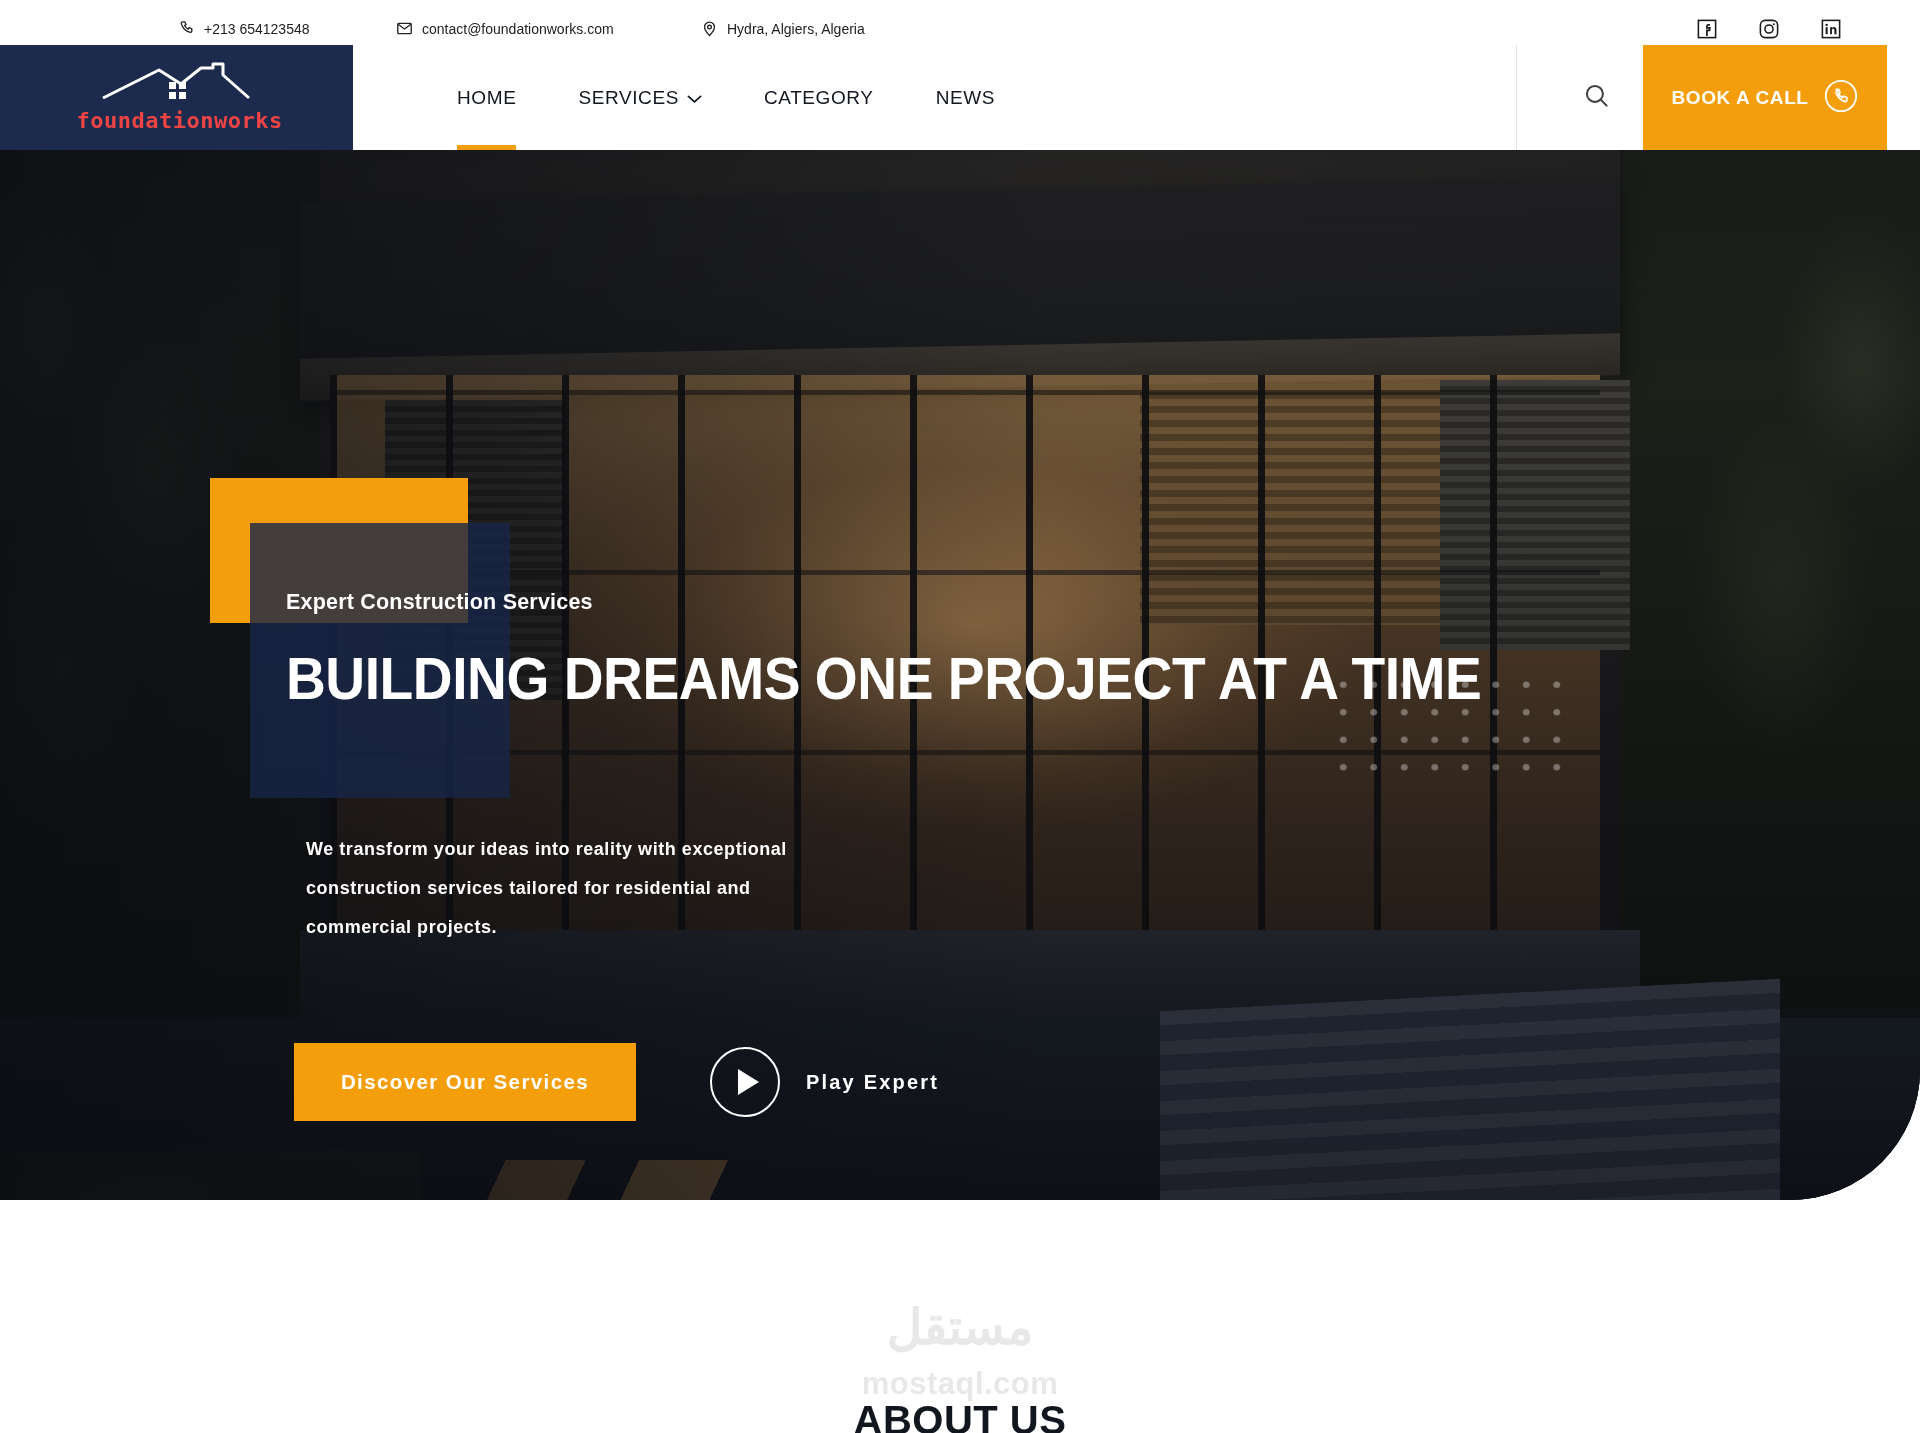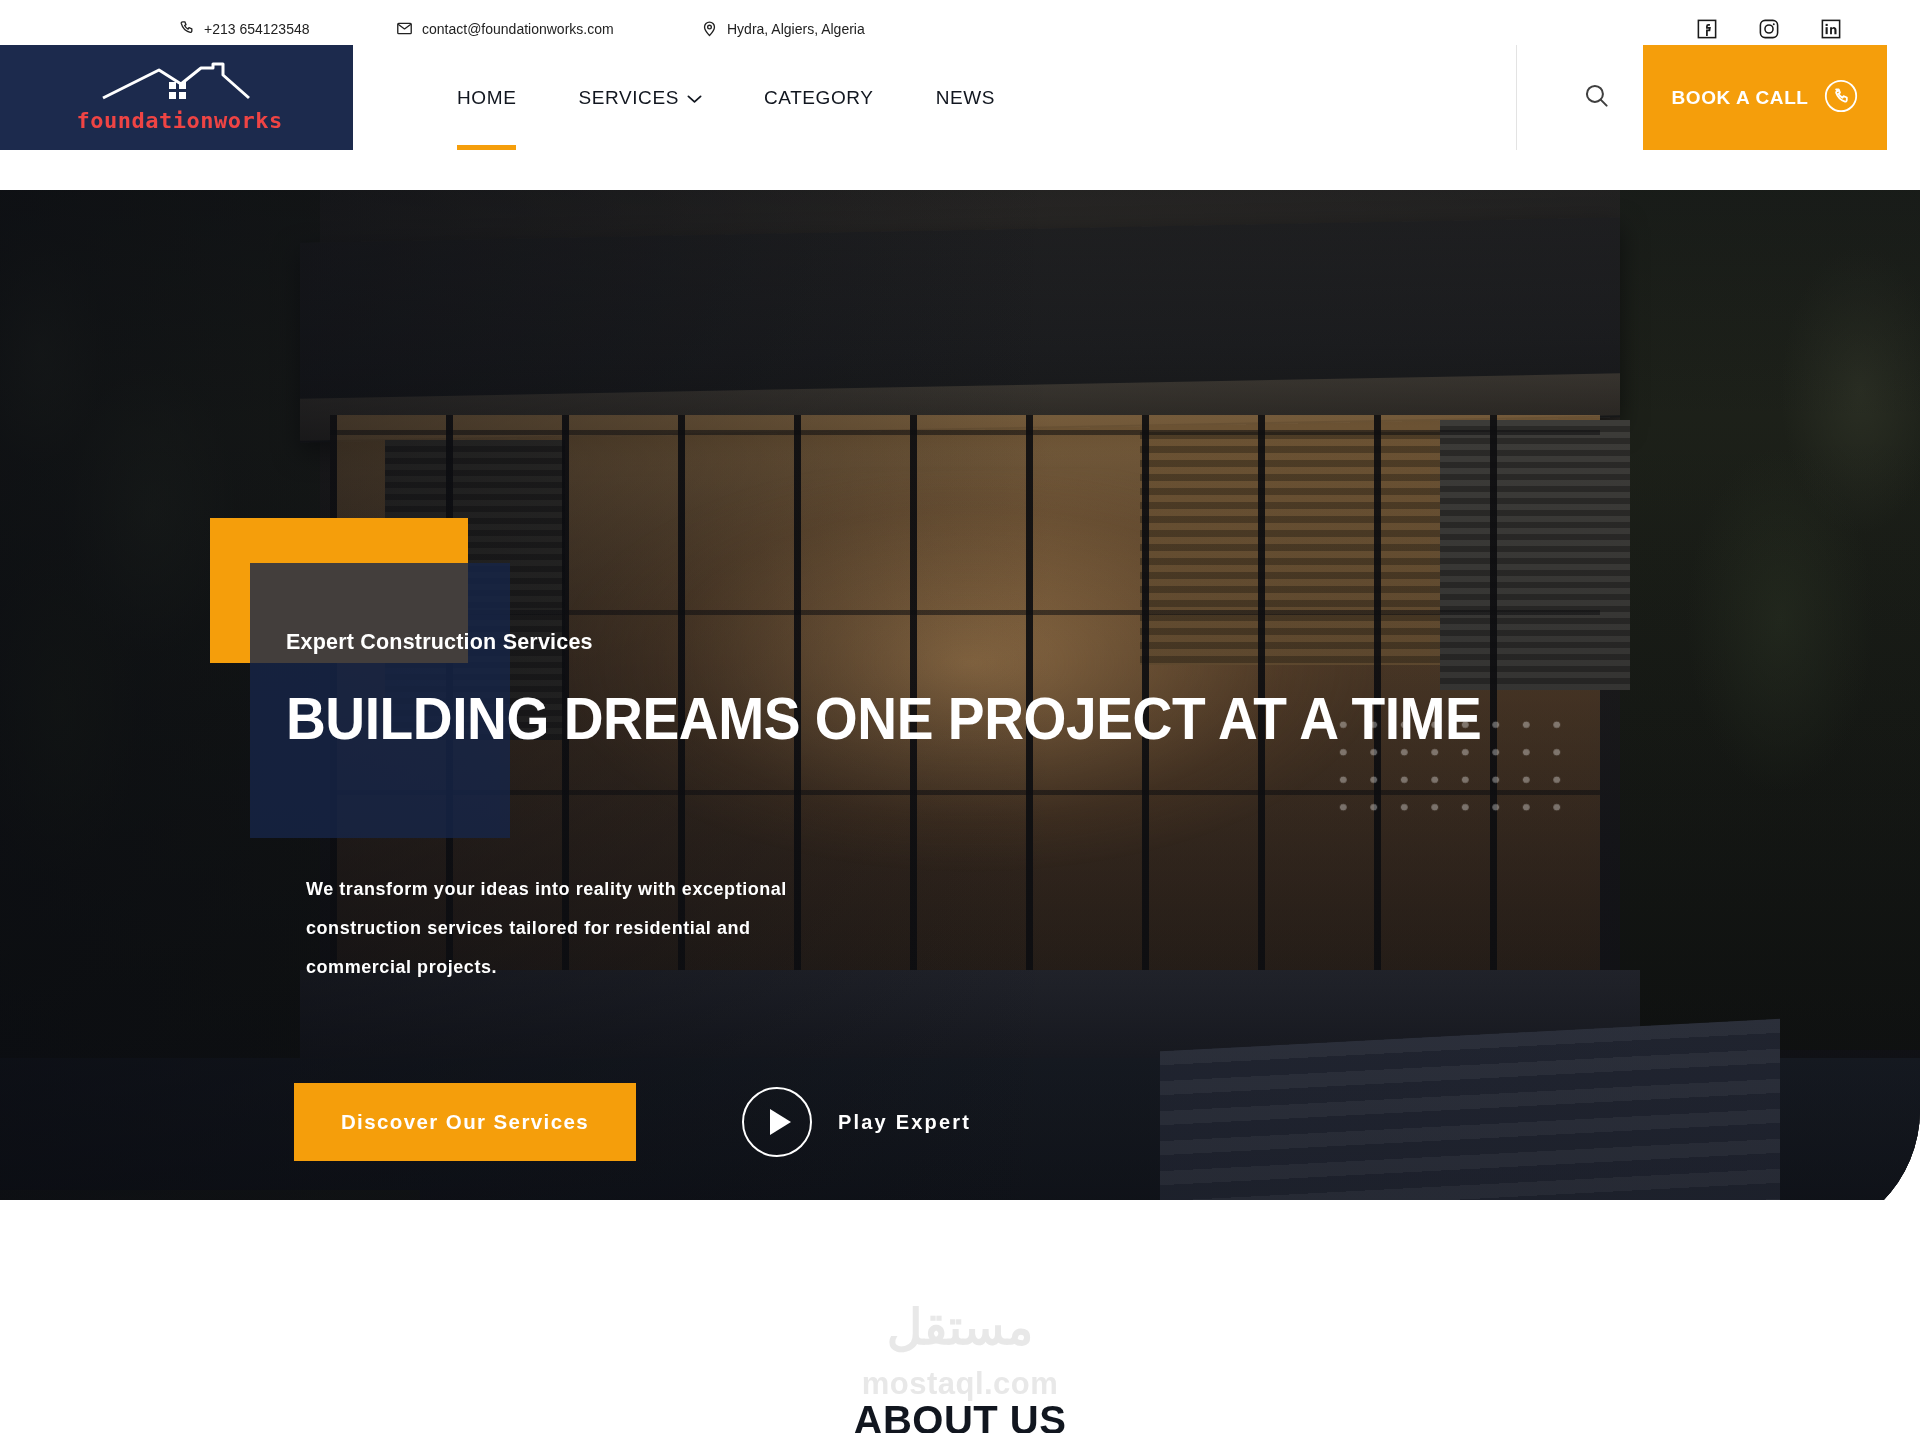--- a/index.html
+++ b/index.html
@@ -62,21 +62,20 @@
     background: #f59e0b; display: flex; align-items: center; justify-content: center;
     gap: 14px; cursor: pointer;
   }
   .book-label { color: #fff; font-size: 19px; font-weight: 700; letter-spacing: .6px; }
 
   
   .hero {
     position: absolute; left: 0; top: 150px; width: 1920px; height: 1050px;
     overflow: hidden; border-bottom-right-radius: 130px;
     background: #141414;
-    margin-top: 40px;
   }
   .hero-photo { position: absolute; inset: 0; }
   
   .sky {
     position:absolute; inset:0;
     background:
       radial-gradient(1200px 420px at 52% 14%, rgba(60,55,48,.75) 0%, rgba(22,22,24,0) 70%),
       linear-gradient(180deg,#2c2b28 0%, #23211f 26%, #17171a 62%, #101114 100%);
   }
   .trees-l {
@@ -182,21 +181,21 @@
   .headline {
     color:#ffffff; font-size:59px; line-height:1.04; font-weight:700;
     letter-spacing:-0.5px; white-space:nowrap;
     font-family:"Liberation Sans Narrow","Liberation Sans",sans-serif;
     transform: scaleX(.935); transform-origin: left center;
   }
   .hero-para {
     position:absolute; left:306px; top:680px; width:540px;
     color:#ffffff; font-size:18px; line-height:2.16; font-weight:700; letter-spacing:.55px;
   }
-  .cta-row { position:absolute; left:294px; top:893px; display:flex; align-items:center;gap:32px; }
+  .cta-row { position:absolute; left:294px; top:893px; display:flex; align-items:center; }
   .btn-discover {
     width:342px; height:78px; background:#f59e0b; color:#fff;
     display:flex; align-items:center; justify-content:center;
     font-size:20.5px; font-weight:700; letter-spacing:1.4px; cursor:pointer;
   }
   .play-wrap { display:flex; align-items:center; margin-left:74px; cursor:pointer; }
   .play-circle {
     width:70px; height:70px; border-radius:50%; border:2.5px solid #fff;
     display:flex; align-items:center; justify-content:center;
   }

